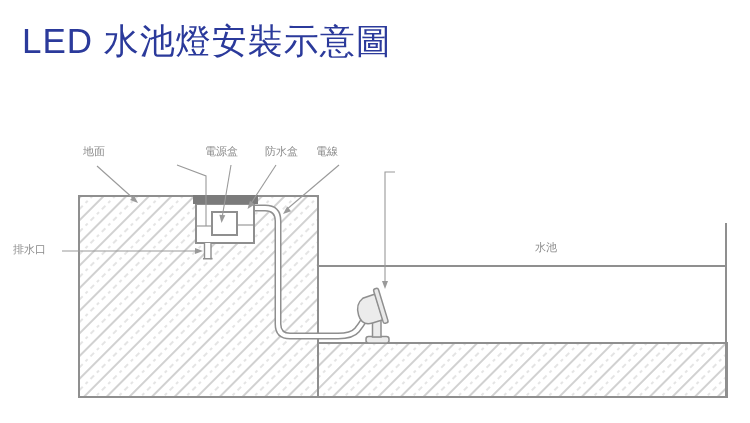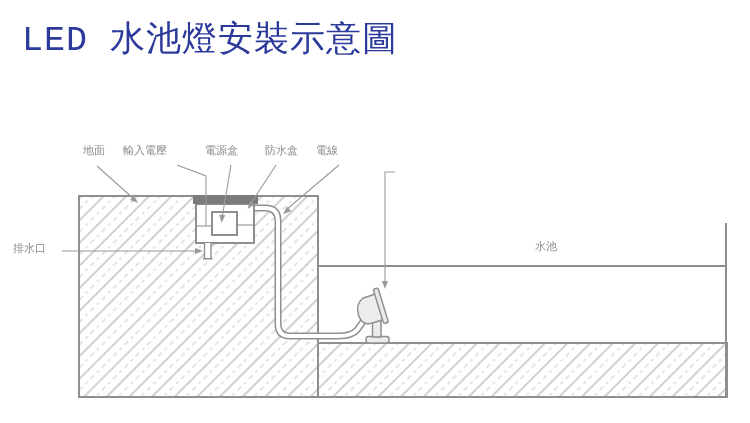--- a/index.html
+++ b/index.html
@@ -1,18 +1,18 @@
 <!DOCTYPE html>
 <html><head>
 <meta charset="utf-8">
 <style>
   html,body{margin:0;padding:0;background:#fff;}
   .stage{
     position:relative;width:750px;height:416px;background:#ffffff;overflow:hidden;
-    font-family:Liberation Mono, monospace;
+    font-family:Liberation Sans, sans-serif;
   }
   .title{
     position:absolute;left:22px;top:22px;
     font-size:35px;line-height:1.1;letter-spacing:1px;
     color:#2b3a9b;font-weight:400;margin:0;white-space:nowrap;
   }
   .dlabel{
     position:absolute;color:#8a8a8a;font-size:11px;line-height:1.1;
     white-space:nowrap;letter-spacing:0px;
   }
@@ -83,20 +83,19 @@
       <polygon points="0,0 -8,-3 -8,3" transform="translate(138,203) rotate(42)"></polygon>
       <polygon points="0,0 -8,-3 -8,3" transform="translate(221.5,223) rotate(96)"></polygon>
       <polygon points="0,0 -8,-3 -8,3" transform="translate(247.5,209) rotate(127)"></polygon>
       <polygon points="0,0 -8,-3 -8,3" transform="translate(283,214) rotate(140)"></polygon>
       <polygon points="0,0 -8,-3 -8,3" transform="translate(385,289) rotate(90)"></polygon>
       <polygon points="0,0 -8,-3 -8,3" transform="translate(203,251) rotate(0)"></polygon>
     </g>
   </svg>
 
   <div class="dlabel lbl-ground">地面</div>
-  <div class="dlabel lbl-voltage">輸入電壓</div>
   <div class="dlabel lbl-powerbox">電源盒</div>
   <div class="dlabel lbl-waterproof">防水盒</div>
   <div class="dlabel lbl-wire">電線</div>
   <div class="dlabel lbl-drain">排水口</div>
   <div class="dlabel lbl-pool">水池</div>
 
 </div>
 
 </body></html>

